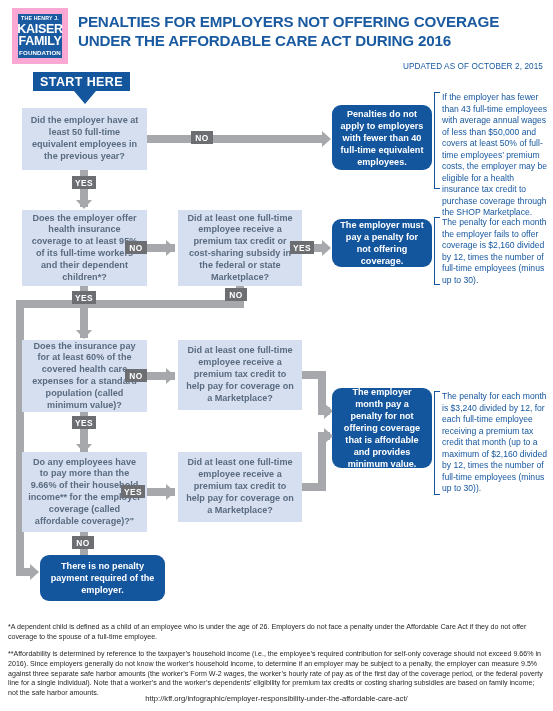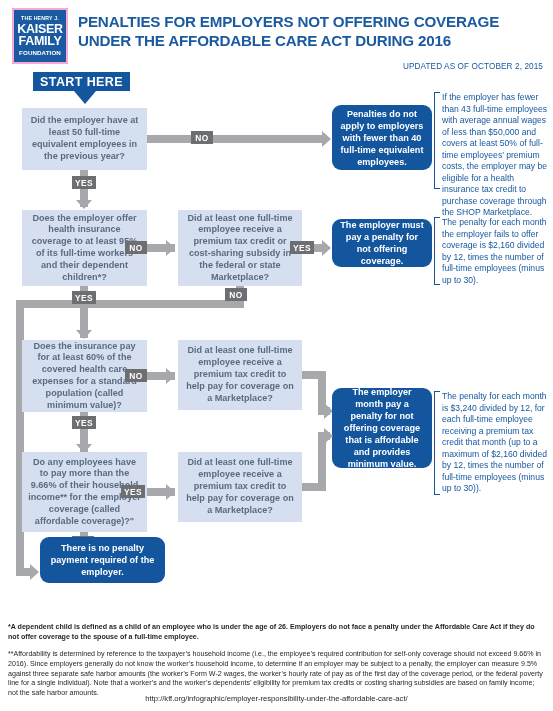--- a/index.html
+++ b/index.html
@@ -11,21 +11,21 @@
     position: relative;
     overflow: hidden;
     color: #231f20;
   }
 
   
   .header { position:absolute; left:0; top:0; width:553px; height:70px; }
   .logo {
     position:absolute; left:12px; top:8px; width:56px; height:56px;
     background:#1a5aa0; color:#ffffff;
-    border:2px solid #f9a8d4;
+    border:6px solid #f9a8d4;
     display:flex; flex-direction:column; align-items:center; justify-content:center;
     line-height:1;
   }
   .logo .l1 { font-size:5.2px; font-weight:bold; letter-spacing:.2px; margin-bottom:1px; }
   .logo .l2 { font-size:12.5px; font-weight:bold; letter-spacing:-.3px; }
   .logo .l3 { font-size:12.5px; font-weight:bold; letter-spacing:-.3px; }
   .logo .l4 { font-size:6.2px; font-weight:bold; letter-spacing:.1px; margin-top:2px; }
 
   .title {
     position:absolute; left:78px; top:12px; width:470px;
@@ -213,22 +213,22 @@
 <div class="line" style="left:318px; top:432px; width:12px; height:8px;"></div>
 <div class="arrow-right" style="left:324px; top:428px;"></div>
 
 <div class="line" style="left:80px; top:532px; width:8px; height:35px;"></div>
 <div class="arrow-down" style="left:76px; top:560px;"></div>
 <div class="yn" style="left:72px; top:536px; width:22px; height:13px;">NO</div>
 
 <div class="line" style="left:16px; top:568px; width:18px; height:8px;"></div>
 <div class="arrow-right" style="left:30px; top:564px;"></div>
 
-<div class="abox" style="left:40px; top:537px; width:125px; height:46px;">There is no penalty payment required of the employer.</div>
-
-<div class="fn" style="top:623px;font-weight:bold;">
+<div class="abox" style="left:40px; top:555px; width:125px; height:46px;">There is no penalty payment required of the employer.</div>
+
+<div class="fn" style="top:623px;">
   <sup>*</sup><span>A dependent child is defined as a child of an employee who is under the age of 26. Employers do not face a penalty under the Affordable Care Act if they do not offer coverage to the spouse of a full-time employee.</span>
 </div>
 <div class="fn" style="top:650px;">
   <sup>**</sup><span>Affordability is determined by reference to the taxpayer’s household income (i.e., the employee’s required contribution for self-only coverage should not exceed 9.66% in 2016). Since employers generally do not know the worker’s household income, to determine if an employer may be subject to a penalty, the employer can measure 9.5% against three separate safe harbor amounts (the worker’s Form W-2 wages, the worker’s hourly rate of pay as of the first day of the coverage period, or the federal poverty line for a single individual). Note that a worker’s and the worker’s dependents’ eligibility for premium tax credits or costing sharing subsidies are based on family income; not the safe harbor amounts.</span>
 </div>
 
 <div class="url">http://kff.org/infographic/employer-responsibility-under-the-affordable-care-act/</div>
 
 </body></html>

